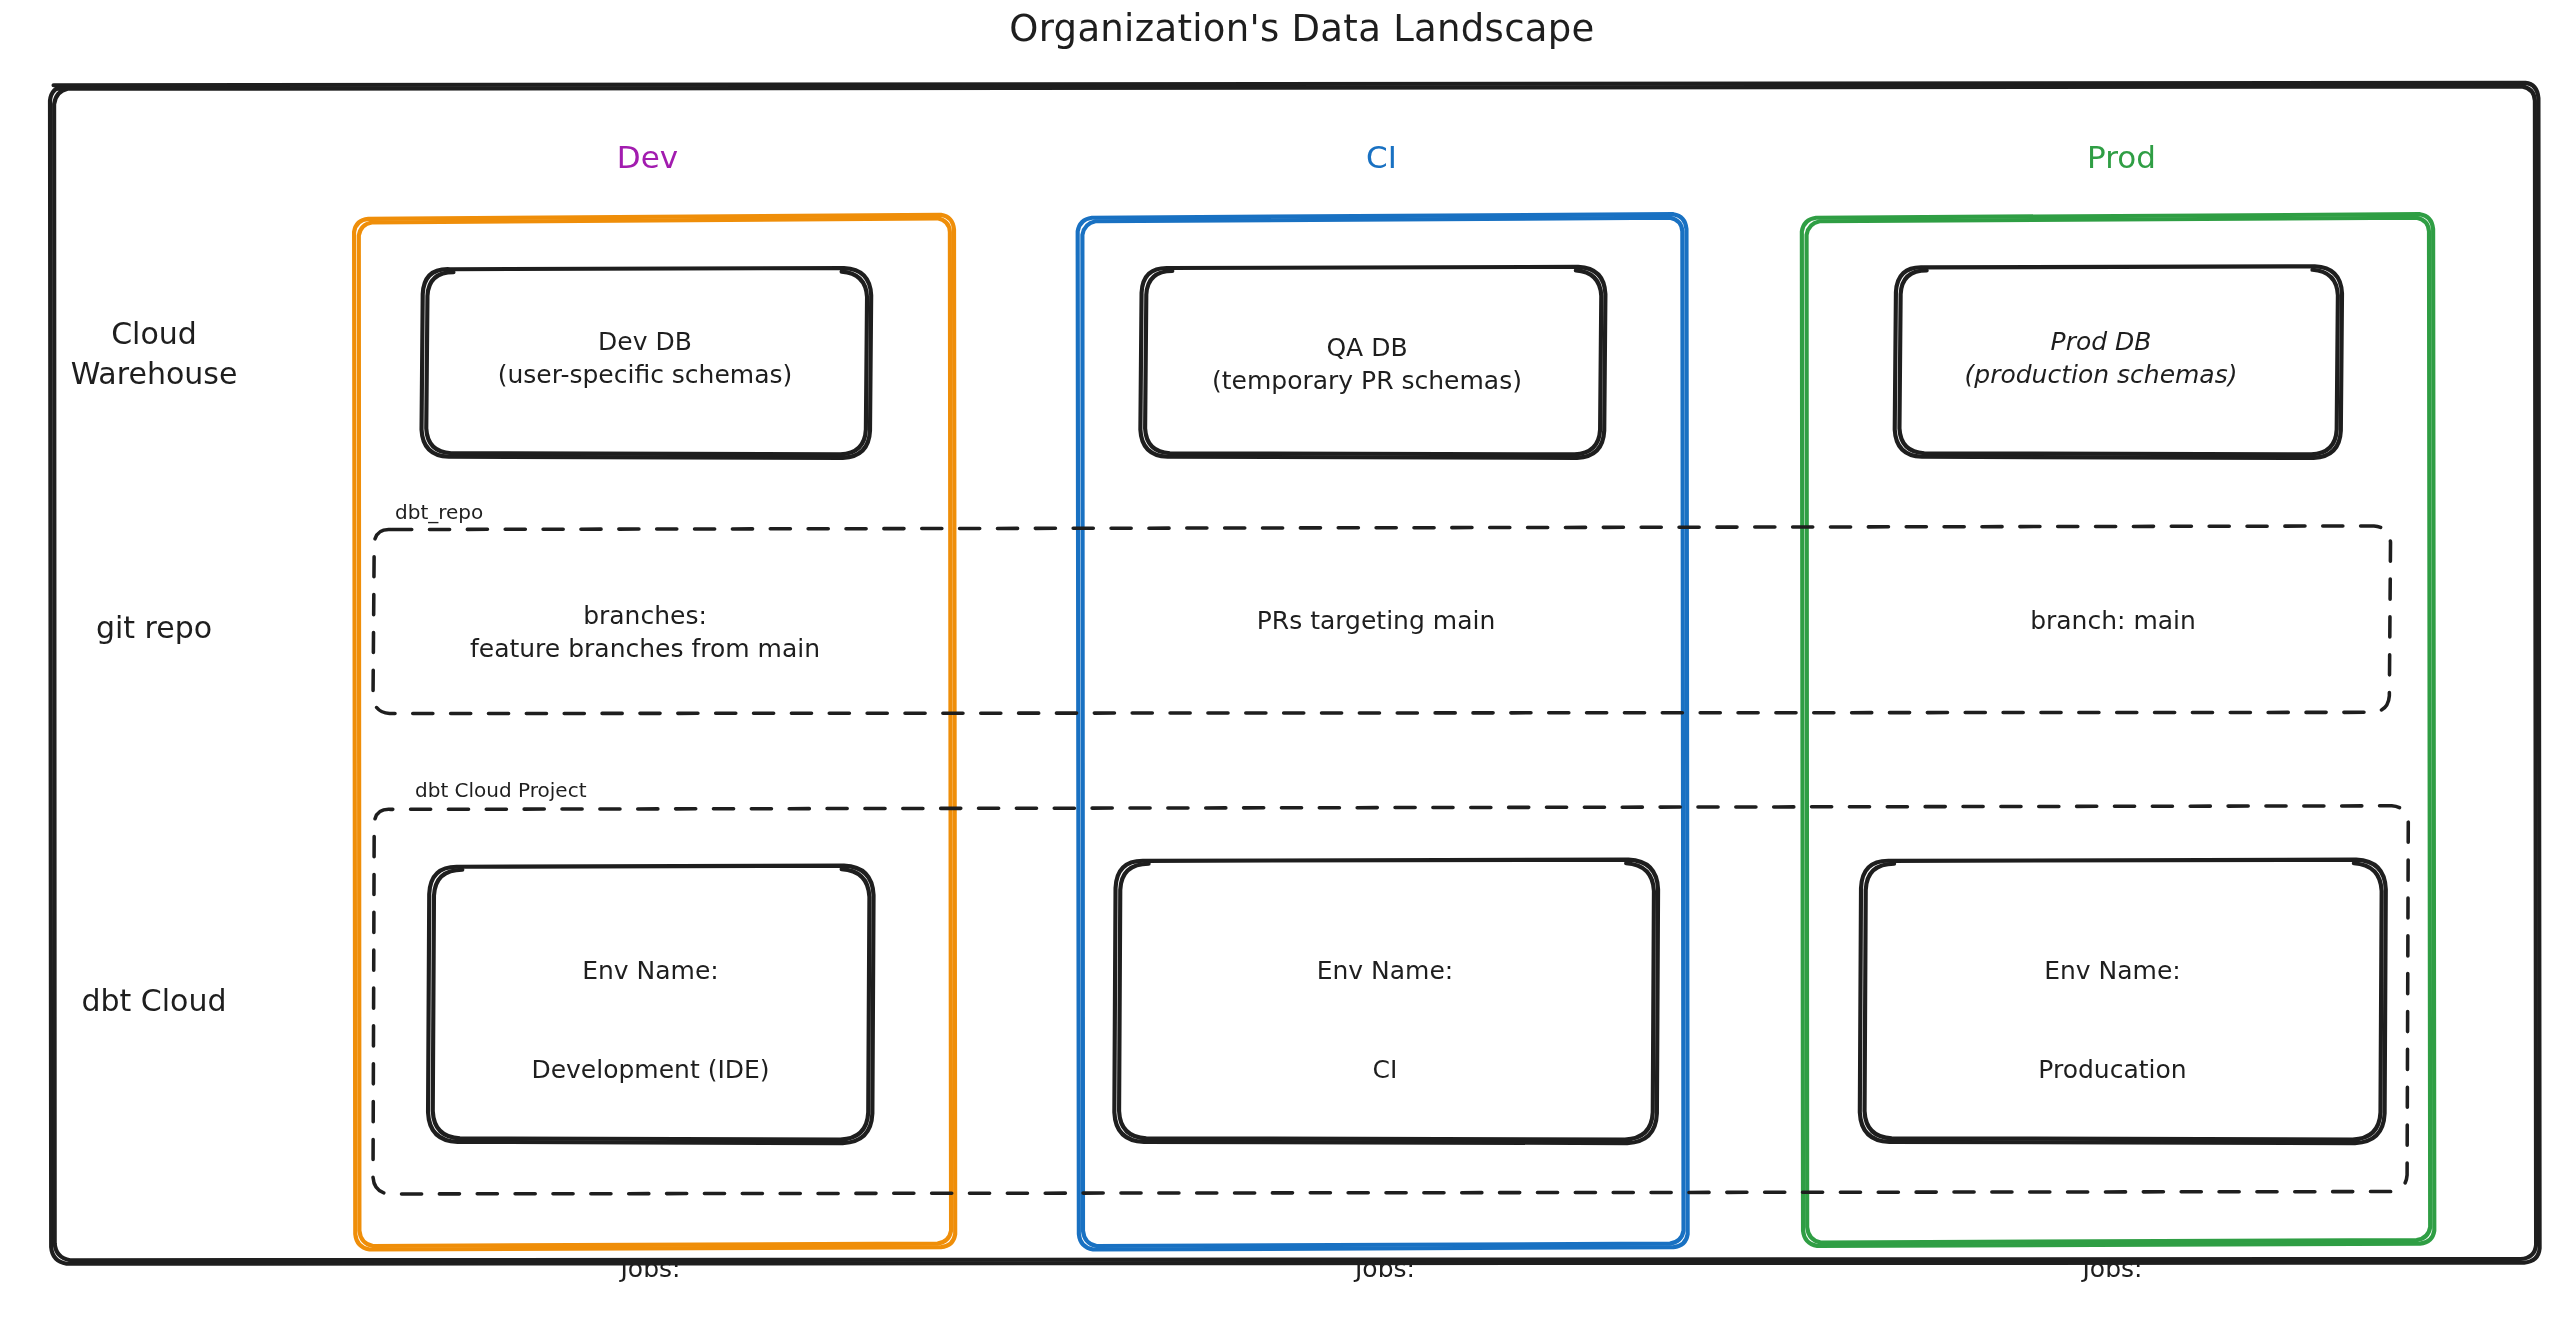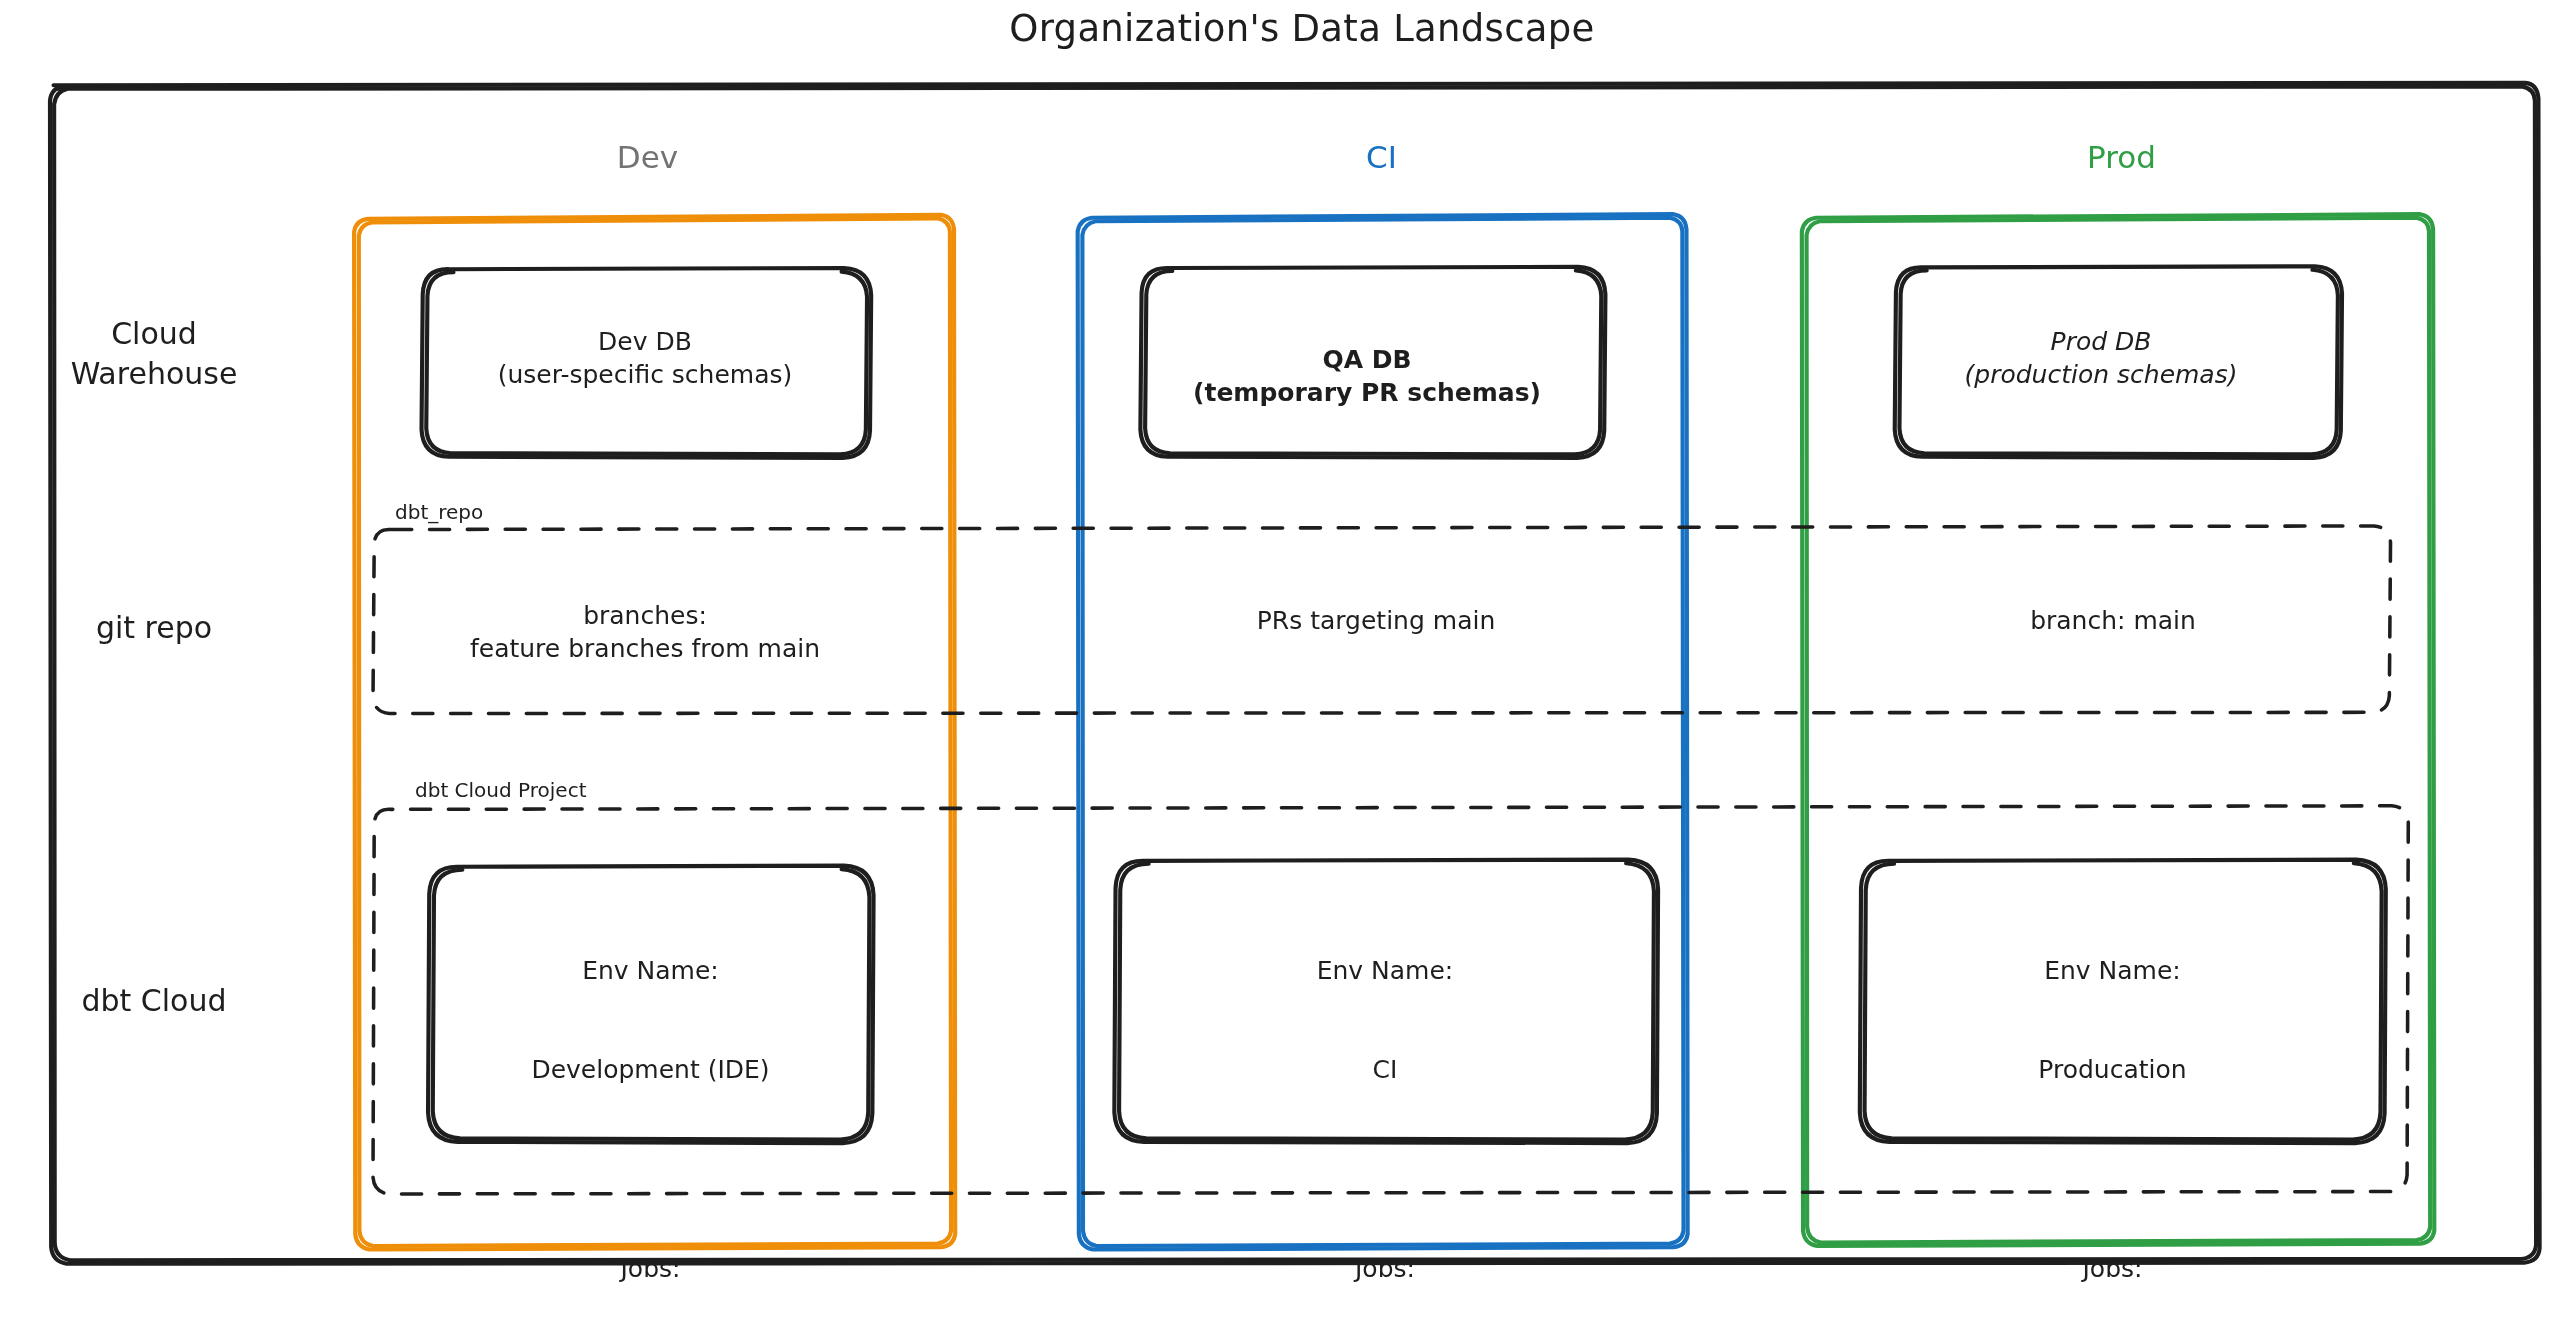--- a/index.html
+++ b/index.html
@@ -49,21 +49,21 @@
     font-size: 37px;
     letter-spacing: 0.3px;
     padding-left: 14px;
   }
 
   .col-header {
     top: 137px;
     width: 249px;
     font-size: 31px;
   }
-  #col-header-dev  { left: 523px;  color: #737373; }
+  #col-header-dev  { left: 523px;  color: #a21caf; }
   #col-header-ci   { left: 1257px; color: #1971c2; }
   #col-header-prod { left: 1997px; color: #2f9e44; }
 
   .row-label {
     left: 24px;
     width: 260px;
     font-size: 30px;
   }
   #row-label-warehouse { top: 314px; }
   #row-label-gitrepo   { top: 608px; }
@@ -75,21 +75,21 @@
   }
   #group-label-repo    { left: 395px; top: 499px; }
   #group-label-project { left: 395px; top: 777px; margin-left: 20px; }
 
   .node-text {
     font-size: 25px;
   }
 
   
   #node-text-dev-db  { left: 420px;  top: 325px;  width: 450px; }
-  #node-text-qa-db   { left: 1136px; top: 343px;  width: 462px; font-weight: bold; }
+  #node-text-qa-db   { left: 1136px; top: 331px;  width: 462px; }
   #node-text-prod-db { left: 1870px; top: 325px;  width: 462px; font-style: italic; }
 
   
   #node-text-dev-git  { left: 373px;  top: 583px;  width: 544px; margin-top: 16px; }
   #node-text-ci-git   { left: 1142px; top: 604px; width: 468px; }
   #node-text-prod-git { left: 1888px; top: 604px; width: 450px; }
 
   
   .env-block { display: block; }
   .gap-line  { display: block; height: 34px; }

